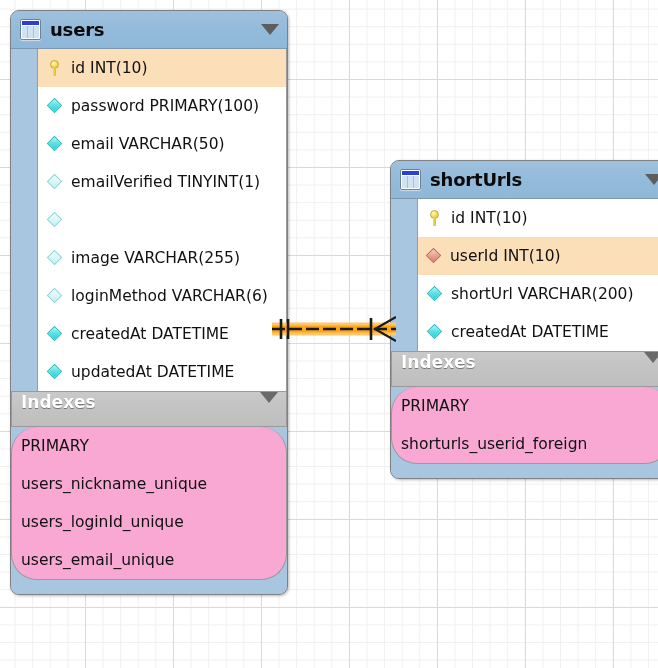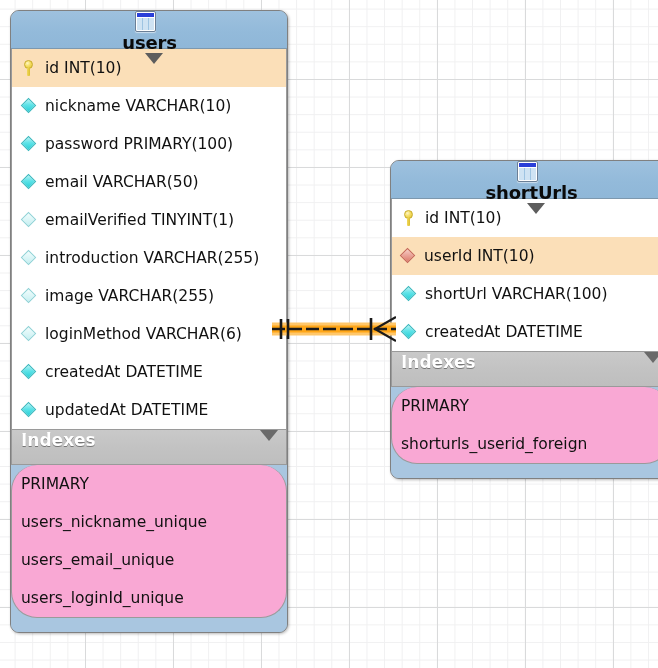--- a/index.html
+++ b/index.html
@@ -49,21 +49,20 @@
   }
 
   .tbl-header {
     height: 38px;
     display: flex;
     align-items: center;
     padding: 0 8px 0 9px;
     background: linear-gradient(to bottom, #9ec1de 0%, #93bada 55%, #8fb7d8 100%);
     border-bottom: 1px solid #7d98ae;
     box-sizing: border-box;
-    flex-direction: column;
   }
   .tbl-icon {
     width: 19px;
     height: 19px;
     flex: 0 0 19px;
     border: 1px solid #6b7f96;
     border-radius: 2px;
     background: #ffffff;
     position: relative;
     margin-right: 9px;
@@ -104,20 +103,21 @@
     border-top: 11px solid #5d5d5d;
     margin-left: 8px;
   }
   .caret.dark { border-top-color: #6a6a6a; }
 
   
   .col-list {
     background: #4c1d95;
     border-left: 1px solid #9a9a9a;
     border-right: 1px solid #9a9a9a;
+    margin-left: 26px;
   }
   .col-row {
     display: flex;
     align-items: center;
     height: 38px;
     box-sizing: border-box;
     padding-left: 8px;
     font-size: 15.5px;
     color: #111111;
     background: #ffffff;
@@ -238,37 +238,32 @@
       <span class="caret"></span>
     </div>
 
     <div class="col-list">
       <div class="col-row pk">
         <span class="gl key"></span>
         <span>id INT(10)</span>
       </div>
       <div class="col-row">
         <span class="gl dia cyan"></span>
-        <span>nickname VARCHAR(10)</span>
-      </div>
-      <div class="col-row">
-        <span class="gl dia cyan"></span>
         <span>password PRIMARY(100)</span>
       </div>
       <div class="col-row">
         <span class="gl dia cyan"></span>
         <span>email VARCHAR(50)</span>
       </div>
       <div class="col-row">
         <span class="gl dia cyanlight"></span>
         <span>emailVerified TINYINT(1)</span>
       </div>
       <div class="col-row">
         <span class="gl dia cyanlight"></span>
-        <span>introduction VARCHAR(255)</span>
       </div>
       <div class="col-row">
         <span class="gl dia cyanlight"></span>
         <span>image VARCHAR(255)</span>
       </div>
       <div class="col-row">
         <span class="gl dia cyanlight"></span>
         <span>loginMethod VARCHAR(6)</span>
       </div>
       <div class="col-row">
@@ -286,24 +281,24 @@
       <span class="caret dark"></span>
     </div>
     <div class="idx-list">
       <div class="idx-row">
         <span>PRIMARY</span>
       </div>
       <div class="idx-row">
         <span>users_nickname_unique</span>
       </div>
       <div class="idx-row">
+        <span>users_loginId_unique</span>
+      </div>
+      <div class="idx-row">
         <span>users_email_unique</span>
-      </div>
-      <div class="idx-row">
-        <span>users_loginId_unique</span>
       </div>
     </div>
     <div class="tbl-footer"></div>
   </div>
 
   <div class="table-box" id="tbl-shorturls" style="left:390px; top:160px; width:282px;">
 
     <div class="tbl-header">
       <span class="tbl-icon"></span>
       <span class="tbl-title">shortUrls</span>
@@ -314,21 +309,21 @@
       <div class="col-row">
         <span class="gl key"></span>
         <span>id INT(10)</span>
       </div>
       <div class="col-row fk">
         <span class="gl dia red"></span>
         <span>userId INT(10)</span>
       </div>
       <div class="col-row">
         <span class="gl dia cyan"></span>
-        <span>shortUrl VARCHAR(100)</span>
+        <span>shortUrl VARCHAR(200)</span>
       </div>
       <div class="col-row">
         <span class="gl dia cyan"></span>
         <span>createdAt DATETIME</span>
       </div>
     </div>
 
     <div class="idx-header">
       <span class="idx-title">Indexes</span>
       <span class="caret dark"></span>

